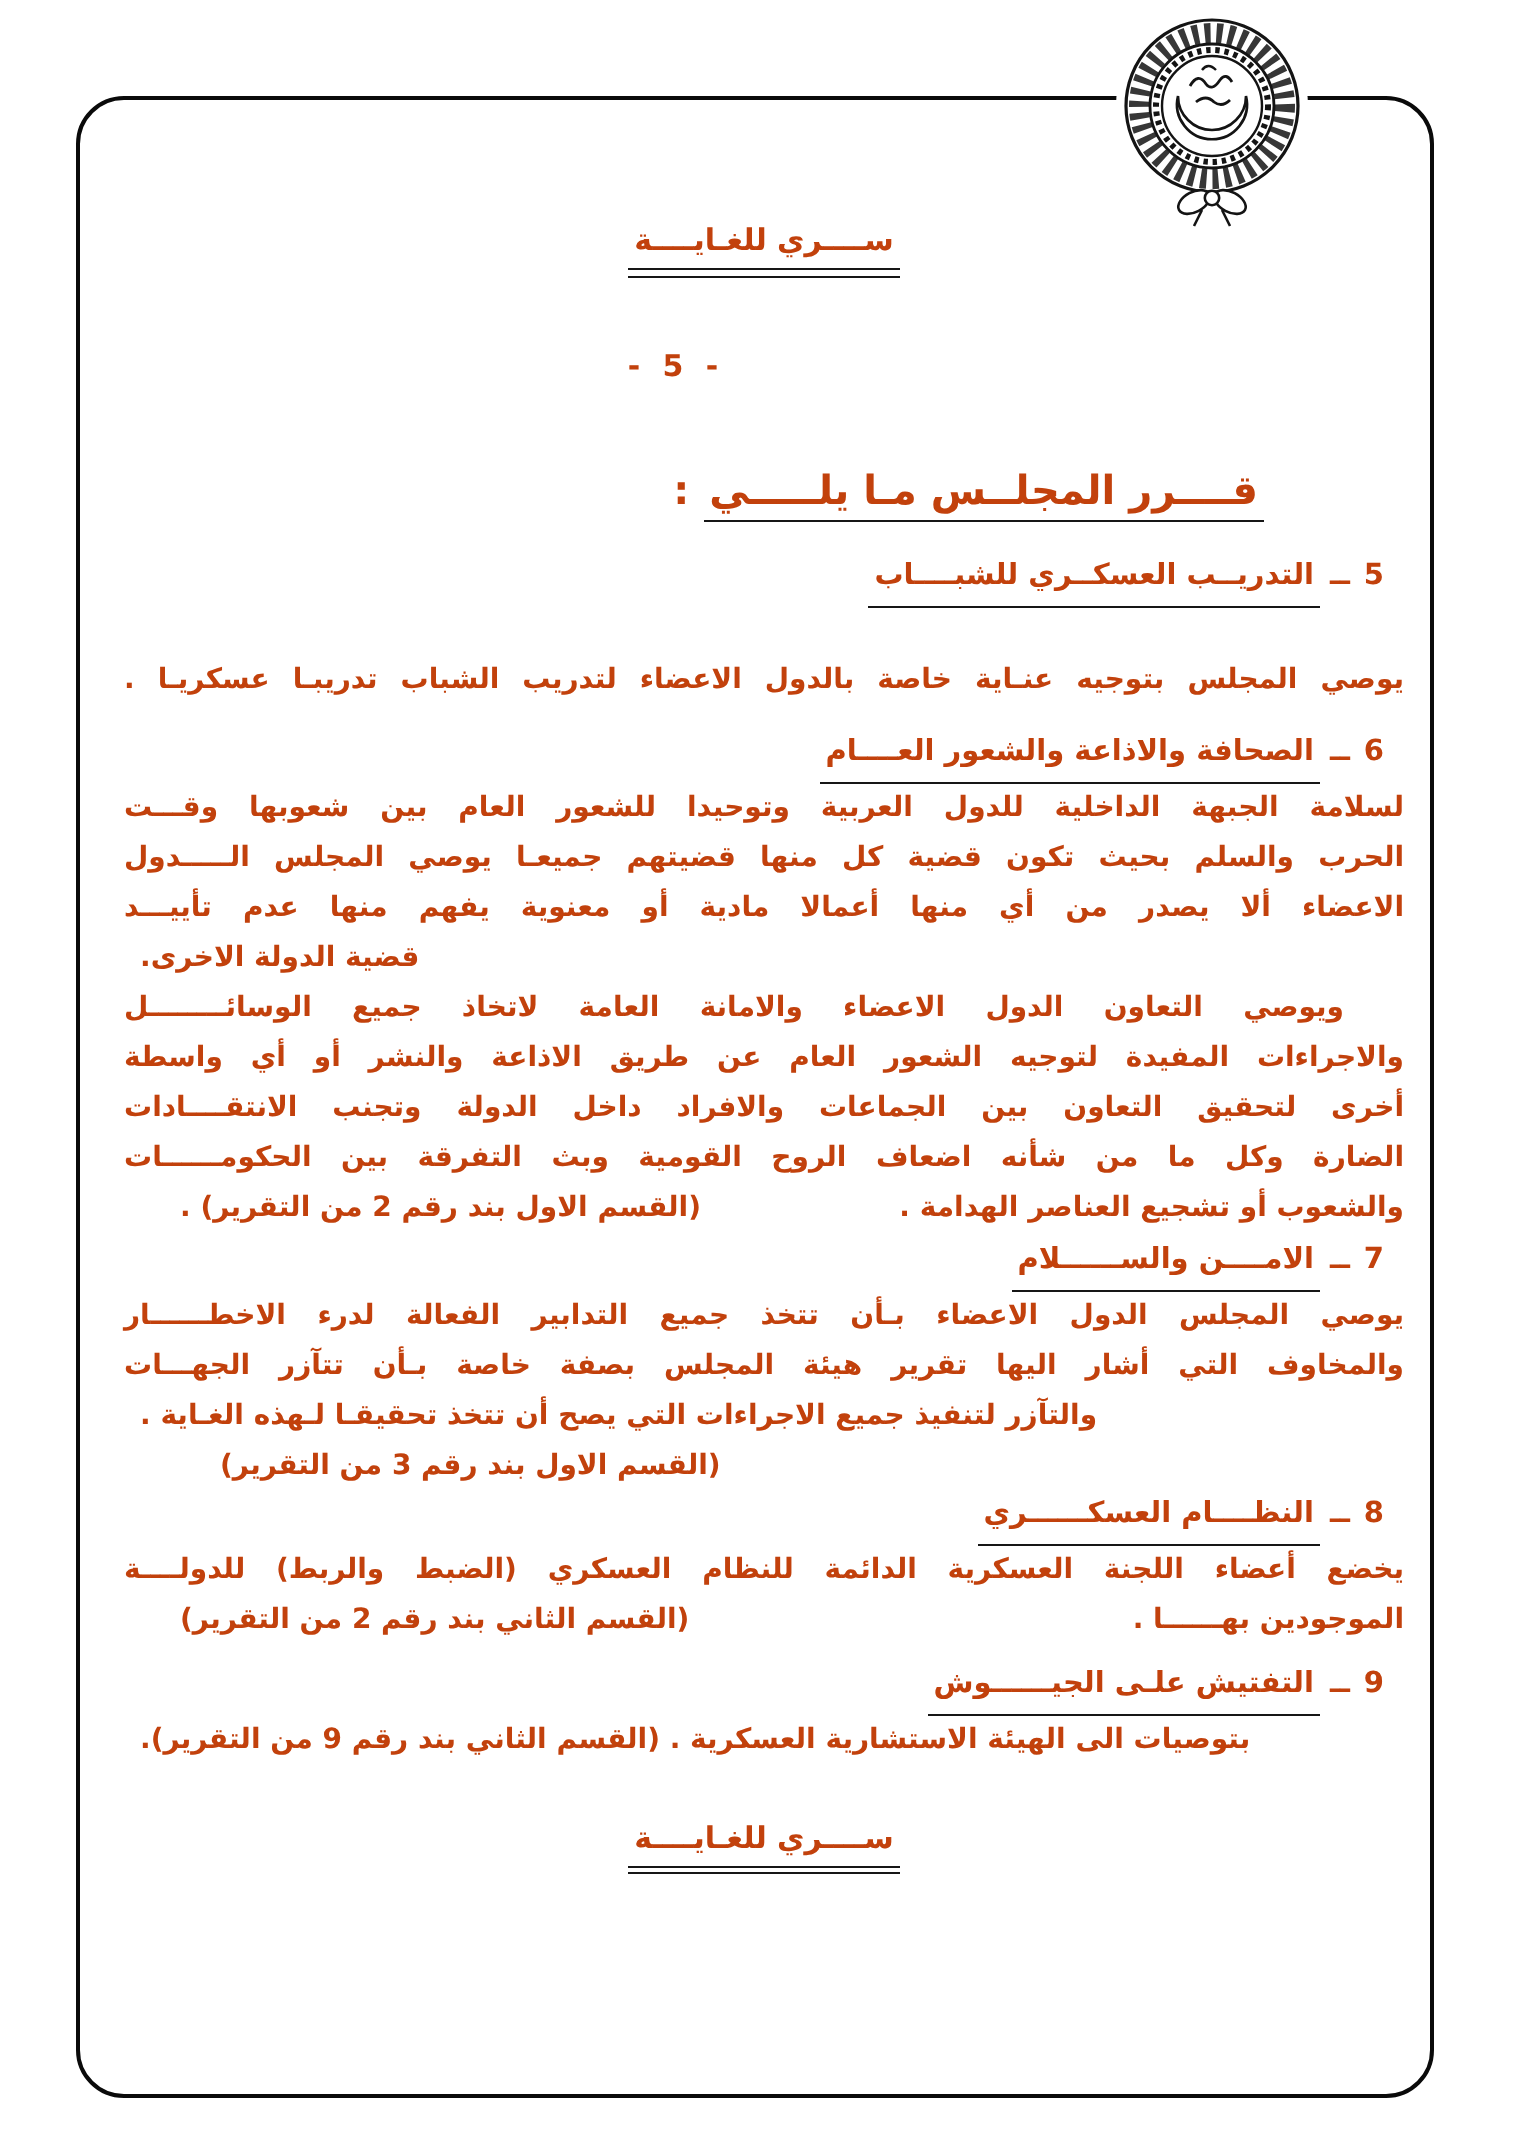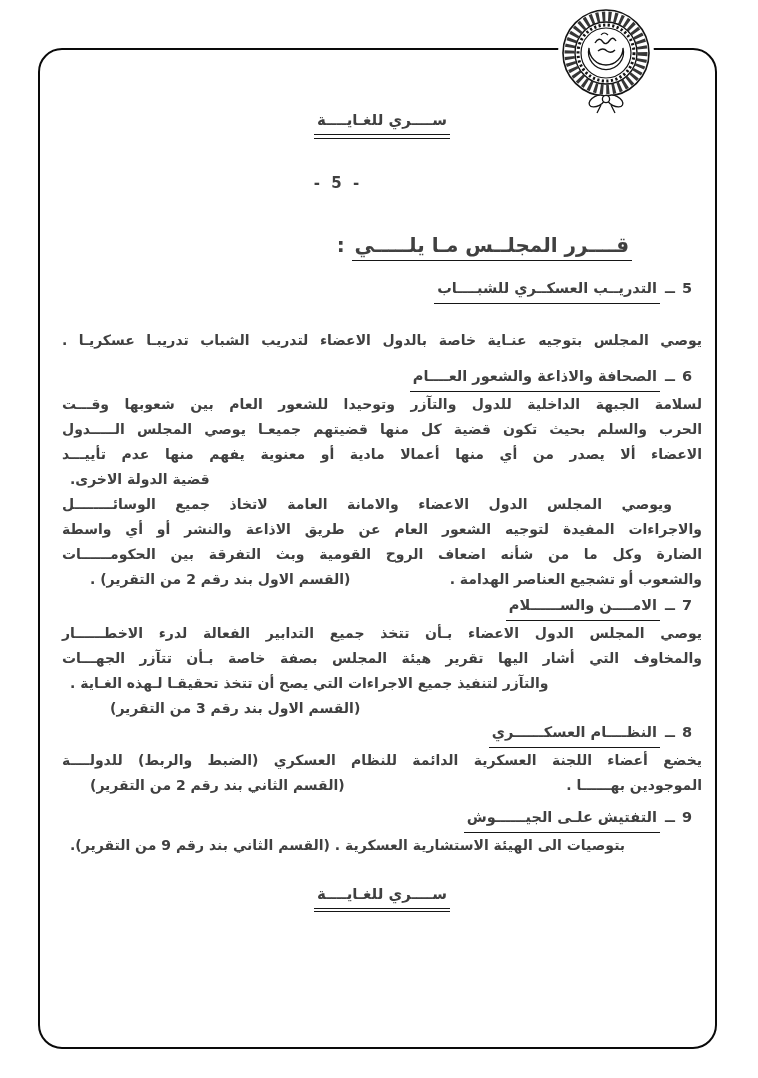--- a/index.html
+++ b/index.html
@@ -2,21 +2,21 @@
 <html lang="ar"><head>
 <meta charset="utf-8">
 <style>
   html,body{margin:0;padding:0;background:#e8e8e8;}
   .page{
     position:relative;
     width:758px;height:1078px;
     background:#ffffff;
     overflow:hidden;
     font-family:"DejaVu Sans", sans-serif;
-    color:#404040;
+    color:#c2410c;
   }
   .frame{
     position:absolute;
     left:38px;top:48px;right:41px;bottom:29px;
     border:2.2px solid #0a0a0a;
     border-radius:24px;
   }
   .emblem{
     position:absolute;left:551px;top:1px;width:110px;height:120px;z-index:3;
   }
@@ -98,26 +98,27 @@
       <div class="item-title mt-title-5">
         <span class="num">5</span><span class="dash">ــ</span><span class="u">التدريــب العسكــري للشبــــاب</span>
       </div>
       <div class="line mt-body-5">يوصي المجلس بتوجيه عنـاية خاصة بالدول الاعضاء لتدريب الشباب تدريبـا عسكريـا .</div>
     </section>
 
     <section>
       <div class="item-title mt-title-6">
         <span class="num">6</span><span class="dash">ــ</span><span class="u">الصحافة والاذاعة والشعور العــــام</span>
       </div>
-      <div class="line">لسلامة الجبهة الداخلية للدول والتآزر وتوحيدا للشعور العام بين شعوبها وقـــت</div>
+      <div class="line">لسلامة الجبهة الداخلية للدول العربية وتوحيدا للشعور العام بين شعوبها وقـــت</div>
       <div class="line">الحرب والسلم بحيث تكون قضية كل منها قضيتهم جميعـا يوصي المجلس الـــــدول</div>
       <div class="line">الاعضاء ألا يصدر من أي منها أعمالا مادية أو معنوية يفهم منها عدم تأييـــد</div>
       <div class="line left padL">قضية الدولة الاخرى.</div>
-      <div class="line indent">ويوصي المجلس الدول الاعضاء والامانة العامة لاتخاذ جميع الوسائــــــــل</div>
+      <div class="line indent">ويوصي التعاون الدول الاعضاء والامانة العامة لاتخاذ جميع الوسائــــــــل</div>
       <div class="line">والاجراءات المفيدة لتوجيه الشعور العام عن طريق الاذاعة والنشر أو أي واسطة</div>
+      <div class="line">أخرى لتحقيق التعاون بين الجماعات والافراد داخل الدولة وتجنب الانتقــــادات</div>
       <div class="line">الضارة وكل ما من شأنه اضعاف الروح القومية وبث التفرقة بين الحكومــــــات</div>
       <div class="split">
         <span>والشعوب أو تشجيع العناصر الهدامة .</span>
         <span>(القسم الاول بند رقم 2 من التقرير) .</span>
       </div>
     </section>
 
     <section>
       <div class="item-title mt-title-7">
         <span class="num">7</span><span class="dash">ــ</span><span class="u">الامــــن والســــــلام</span>

